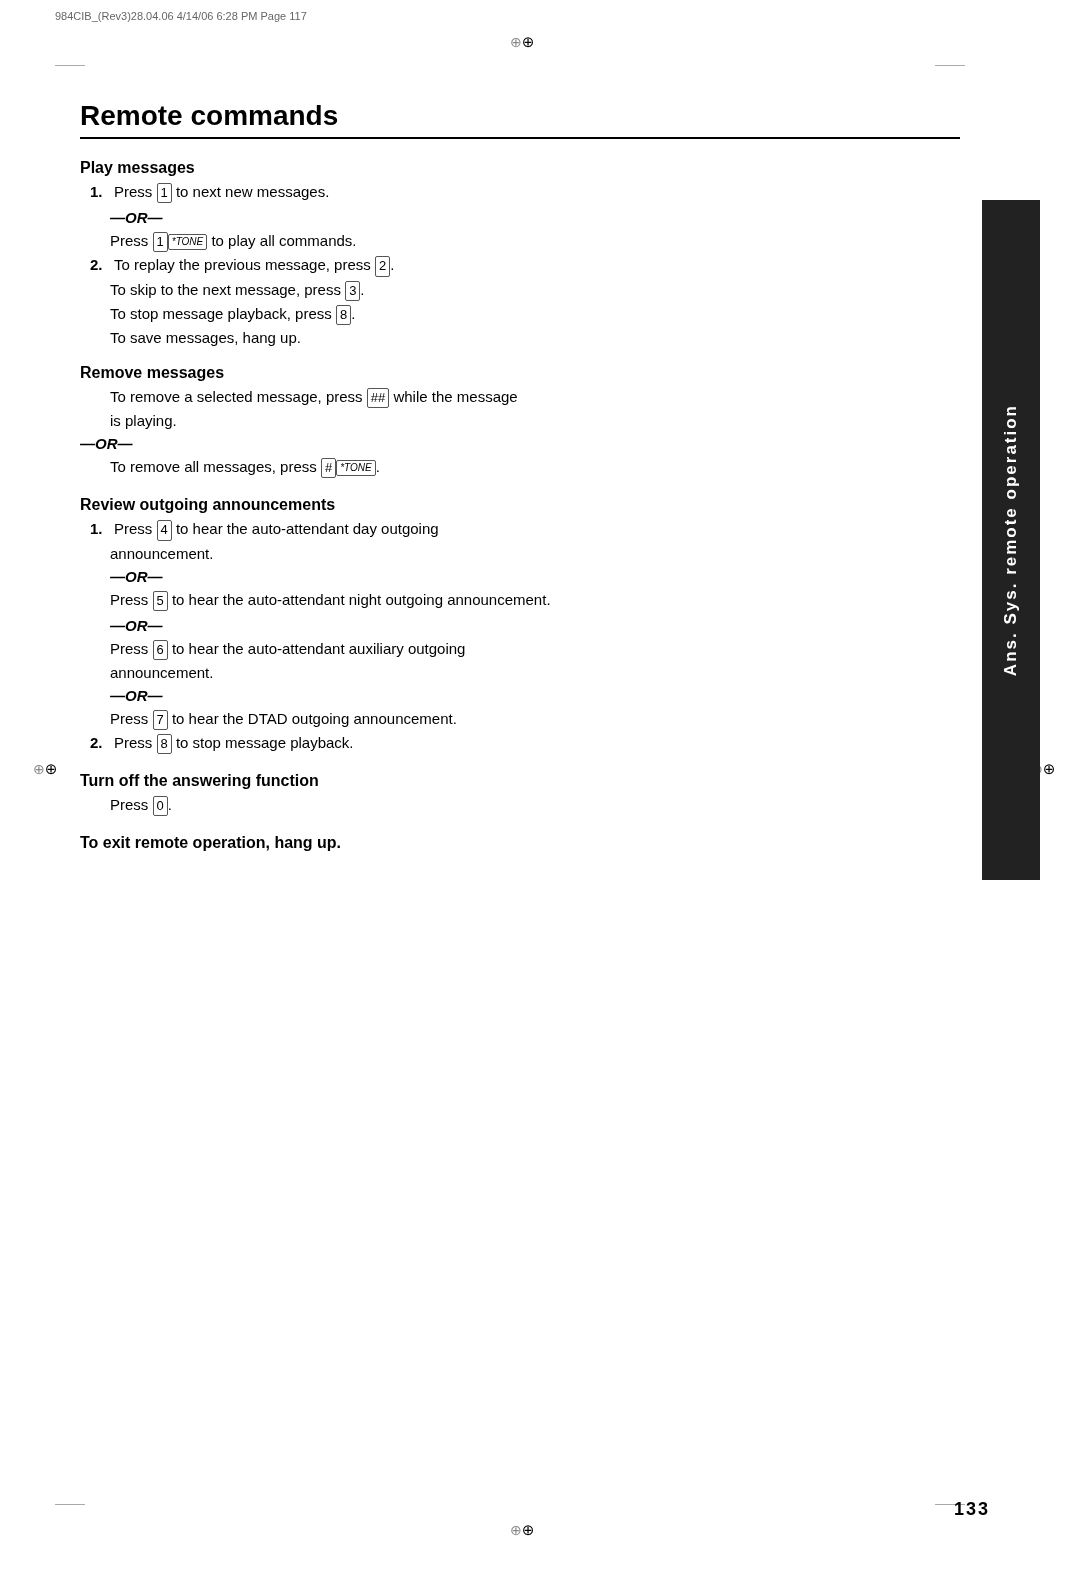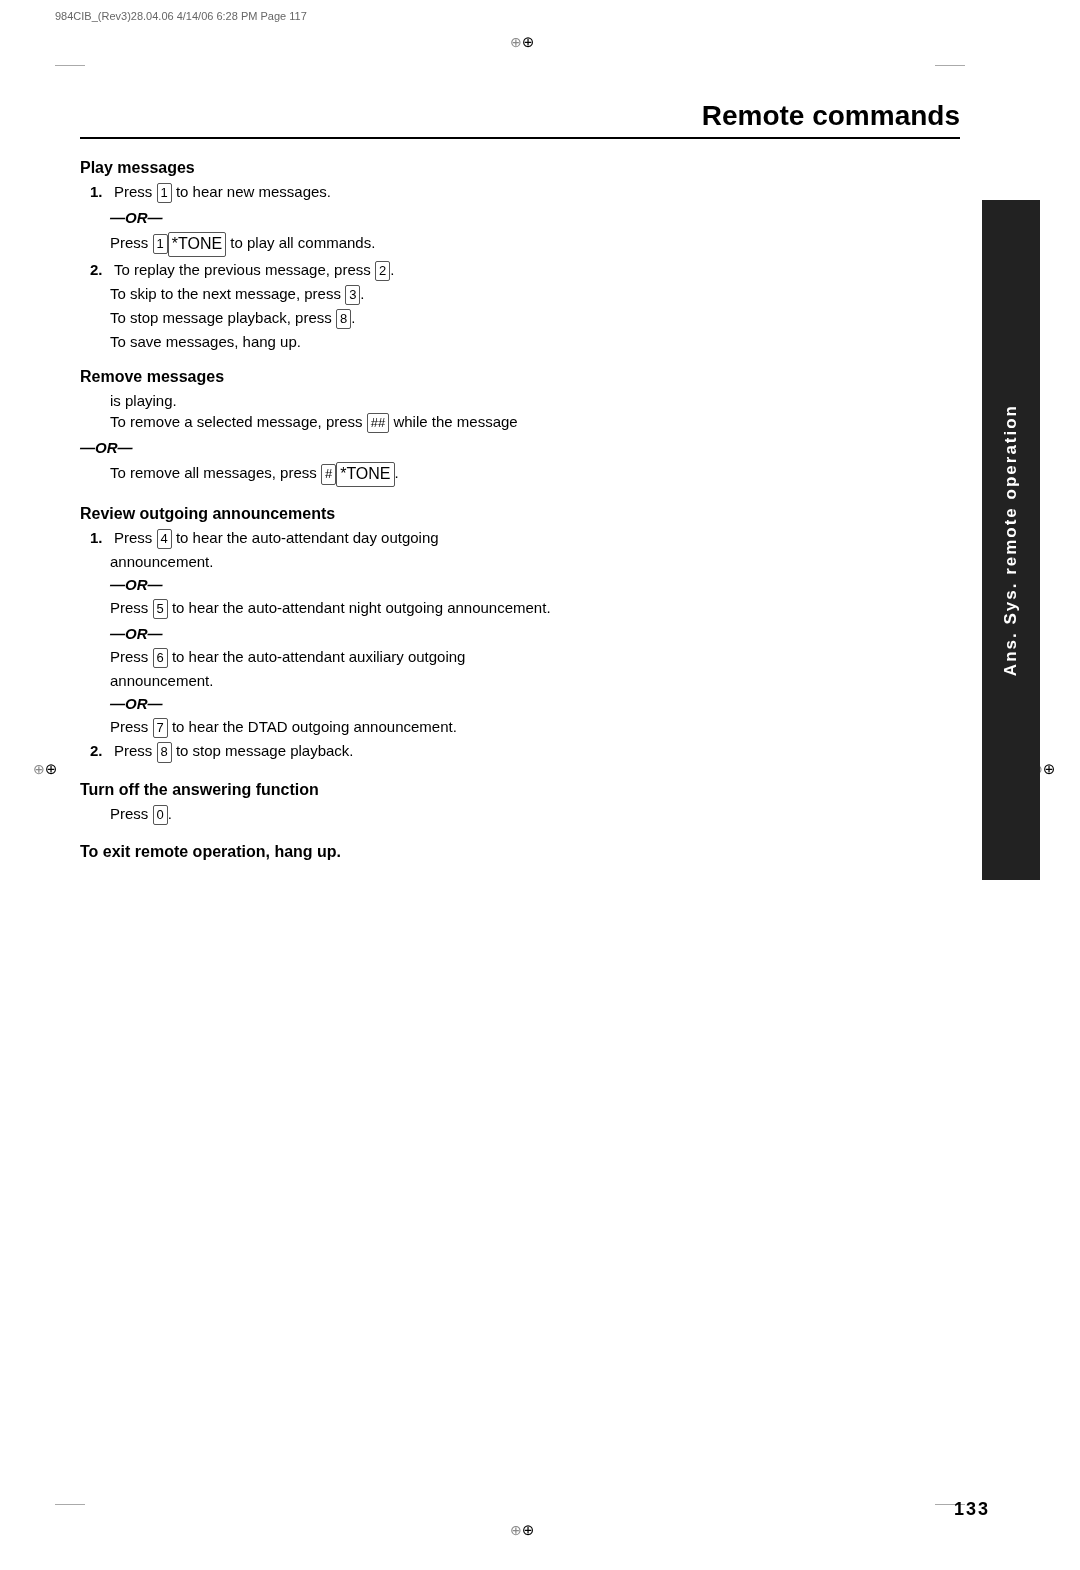--- a/index.html
+++ b/index.html
@@ -85,21 +85,20 @@
       right: 120px;
       bottom: 80px;
     }
 
     .page-title {
       font-size: 28px;
       font-weight: bold;
       margin-bottom: 20px;
       border-bottom: 2px solid #000;
       padding-bottom: 5px;
-      text-align: right;
     }
 
     .section-title {
       font-size: 16px;
       font-weight: bold;
       margin-top: 18px;
       margin-bottom: 6px;
     }
 
     .numbered-list {
@@ -138,21 +137,22 @@
       padding: 0px 3px;
       font-size: 13px;
       font-family: Arial, sans-serif;
       background: #fff;
       vertical-align: middle;
       line-height: 1.4;
       white-space: nowrap;
     }
 
     .key-btn-italic {
-      font-size: 16px;
+      font-style: italic;
+      font-size: 10px;
     }
 
     .para-block {
       margin-bottom: 4px;
     }
 
     .page-number {
       position: absolute;
       bottom: 50px;
       right: 90px;
@@ -218,21 +218,21 @@
 
   <div class="section">
     <div class="section-title">Play messages</div>
 
     <ol class="numbered-list">
       <li>
         <span class="list-num">1.</span>
         <span>
           <span>Press</span>
           <span class="key-btn">1</span>
-          <span>to hear new messages.</span>
+          <span>to next new messages.</span>
         </span>
       </li>
     </ol>
 
     <div class="or-divider">—OR—</div>
 
     <div class="indented para-block">
       <span>Press</span>
       <span class="key-btn">1</span><span class="key-btn key-btn-italic">*TONE</span>
       <span>to play all commands.</span>
@@ -255,26 +255,26 @@
     <div class="indented para-block">
       <span>To stop message playback, press</span>
       <span class="key-btn">8</span>.
     </div>
     <div class="indented para-block">To save messages, hang up.</div>
   </div>
 
   <div class="section">
     <div class="section-title">Remove messages</div>
 
-    <div class="indented para-block">is playing.</div>
     <div class="indented para-block">
       <span>To remove a selected message, press</span>
       <span class="key-btn">##</span>
       <span>while the message</span>
     </div>
+    <div class="indented para-block">is playing.</div>
 
     <div class="or-divider" style="margin-left:0;">—OR—</div>
 
     <div class="indented para-block">
       <span>To remove all messages, press</span>
       <span class="key-btn">#</span><span class="key-btn key-btn-italic">*TONE</span>.
     </div>
   </div>
 
 

